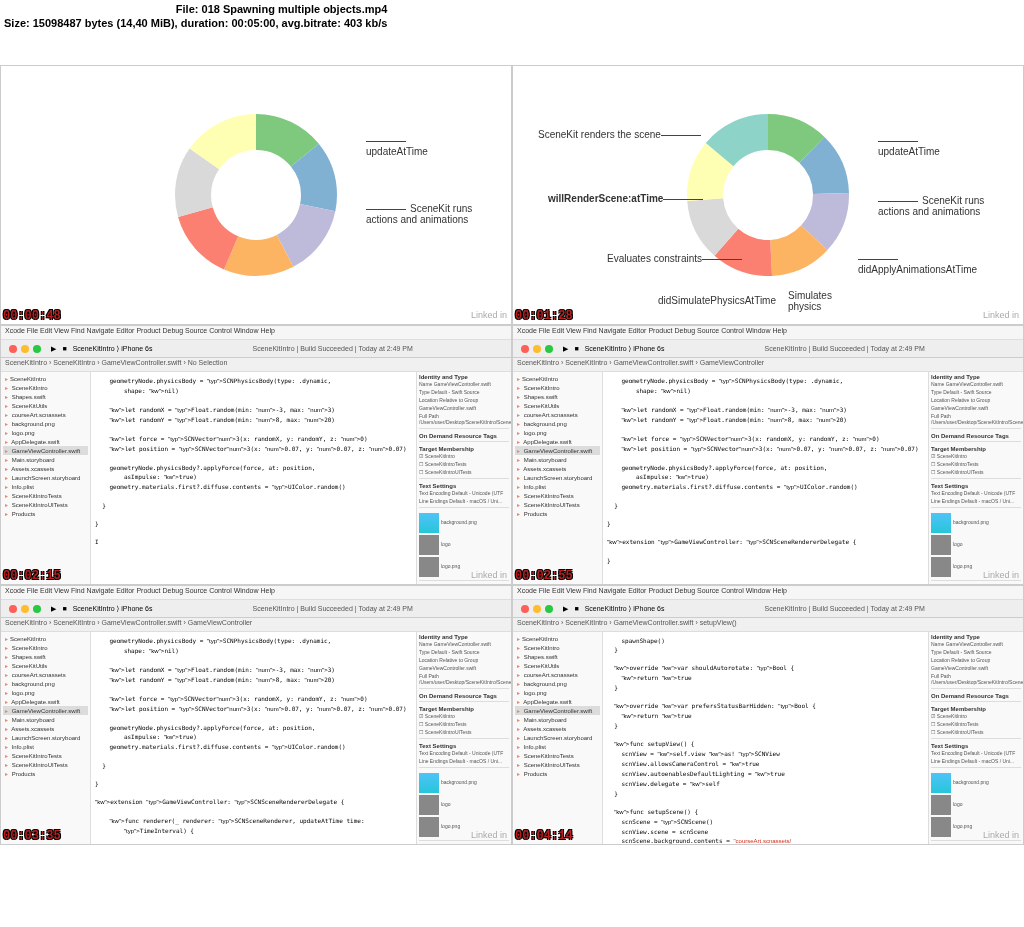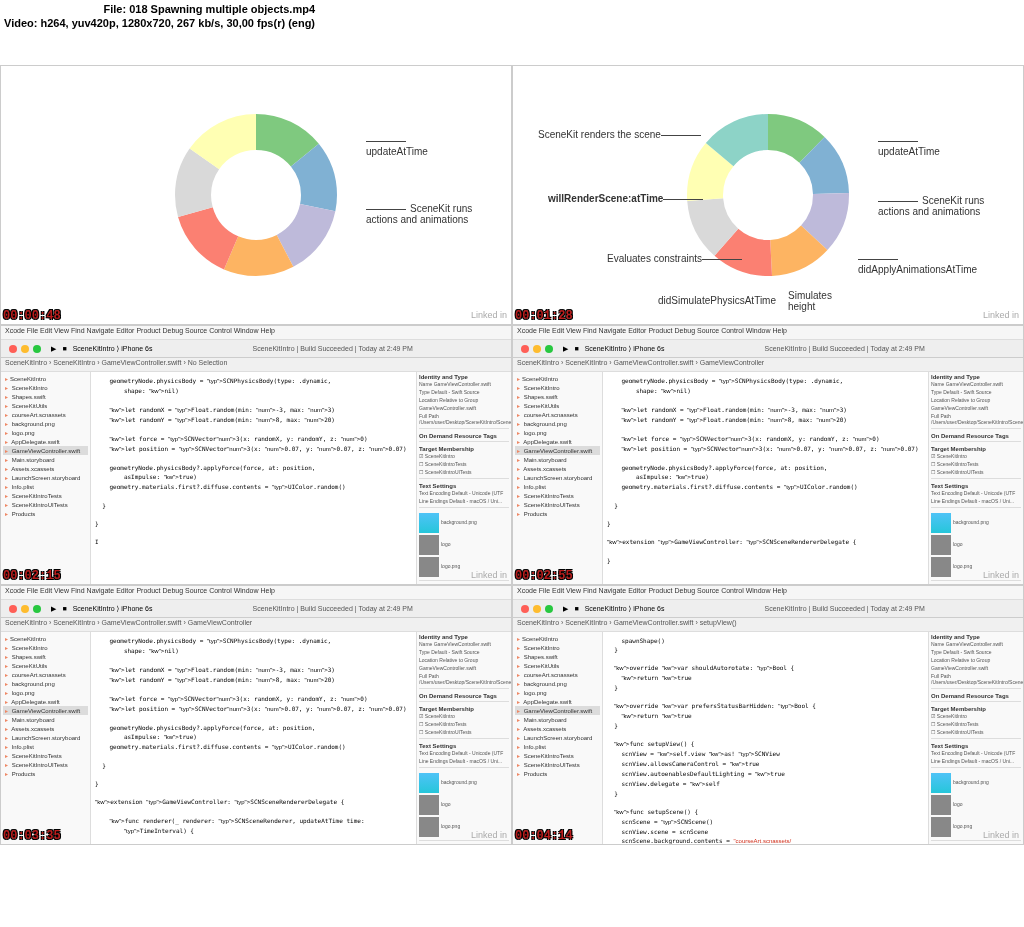--- a/index.html
+++ b/index.html
@@ -35,21 +35,21 @@
 .insp-sec{margin-bottom:4px;border-bottom:1px solid #ddd;padding-bottom:2px;}
 .insp-h{font-weight:bold;color:#333;font-size:6px;}
 .insp-row{padding:1px 0;}
 .thumb{width:20px;height:20px;background:linear-gradient(to bottom,#4fc3f7,#26c6da);display:inline-block;vertical-align:middle;margin-right:2px;}.str{color:#d12f1b;}
 </style>
 </head>
 <body>
 
 <div class="meta">
 <div class="line"><span class="lbl">File: </span><span>018 Spawning multiple objects.mp4</span></div>
-<div class="line"><span class="lbl">Video: </span><span>h264, yuv420p, 1280x720, 267 kb/s, 30,00 fps(r) (eng)</span></div>
+<div class="line"><span class="lbl">Size: </span><span>15098487 bytes (14,40 MiB), duration: 00:05:00, avg.bitrate: 403 kb/s</span></div>
 </div>
 
 <div class="grid">
 
 <div class="cell">
  <div class="donut-wrap">
   <div class="donut">
    <svg viewBox="0 0 100 100">
     <circle cx="50" cy="50" r="35" fill="none" stroke="#7fc97f" stroke-width="20" stroke-dasharray="31 189" transform="rotate(-90 50 50)"></circle>
     <circle cx="50" cy="50" r="35" fill="none" stroke="#80b1d3" stroke-width="20" stroke-dasharray="31 189" stroke-dashoffset="-31" transform="rotate(-90 50 50)"></circle>
@@ -76,21 +76,21 @@
     <circle cx="50" cy="50" r="35" fill="none" stroke="#bebada" stroke-width="20" stroke-dasharray="27 193" stroke-dashoffset="-54" transform="rotate(-90 50 50)"></circle>
     <circle cx="50" cy="50" r="35" fill="none" stroke="#fdb462" stroke-width="20" stroke-dasharray="27 193" stroke-dashoffset="-81" transform="rotate(-90 50 50)"></circle>
     <circle cx="50" cy="50" r="35" fill="none" stroke="#fb8072" stroke-width="20" stroke-dasharray="27 193" stroke-dashoffset="-108" transform="rotate(-90 50 50)"></circle>
     <circle cx="50" cy="50" r="35" fill="none" stroke="#d9d9d9" stroke-width="20" stroke-dasharray="27 193" stroke-dashoffset="-135" transform="rotate(-90 50 50)"></circle>
     <circle cx="50" cy="50" r="35" fill="none" stroke="#ffffb3" stroke-width="20" stroke-dasharray="27 193" stroke-dashoffset="-162" transform="rotate(-90 50 50)"></circle>
     <circle cx="50" cy="50" r="35" fill="none" stroke="#8dd3c7" stroke-width="20" stroke-dasharray="31 193" stroke-dashoffset="-189" transform="rotate(-90 50 50)"></circle>
    </svg>
    <div class="dlab" style="left:200px;top:30px;"><span class="line"></span><span>updateAtTime</span></div>
    <div class="dlab" style="left:200px;top:90px;width:130px;"><span class="line"></span><span>SceneKit runs actions and animations</span></div>
    <div class="dlab" style="left:180px;top:148px;"><span class="line"></span><span>didApplyAnimationsAtTime</span></div>
-   <div class="dlab" style="left:110px;top:185px;"><span>Simulates height</span></div>
+   <div class="dlab" style="left:110px;top:185px;"><span>Simulates physics</span></div>
    <div class="dlab" style="left:-20px;top:190px;"><span>didSimulatePhysicsAtTime</span></div>
    <div class="dlab" style="left:-110px;top:148px;margin-left:39px;"><span>Evaluates constraints</span><span class="line"></span></div>
    <div class="dlab" style="left:-130px;top:88px;font-weight:bold;"><span>willRenderScene:atTime</span><span class="line"></span></div>
    <div class="dlab" style="left:-140px;top:24px;"><span>SceneKit renders the scene</span><span class="line"></span></div>
   </div>
  </div>
  <div class="ts">00:01:28</div>
  <div class="wm">Linked in</div>
 </div>
 

